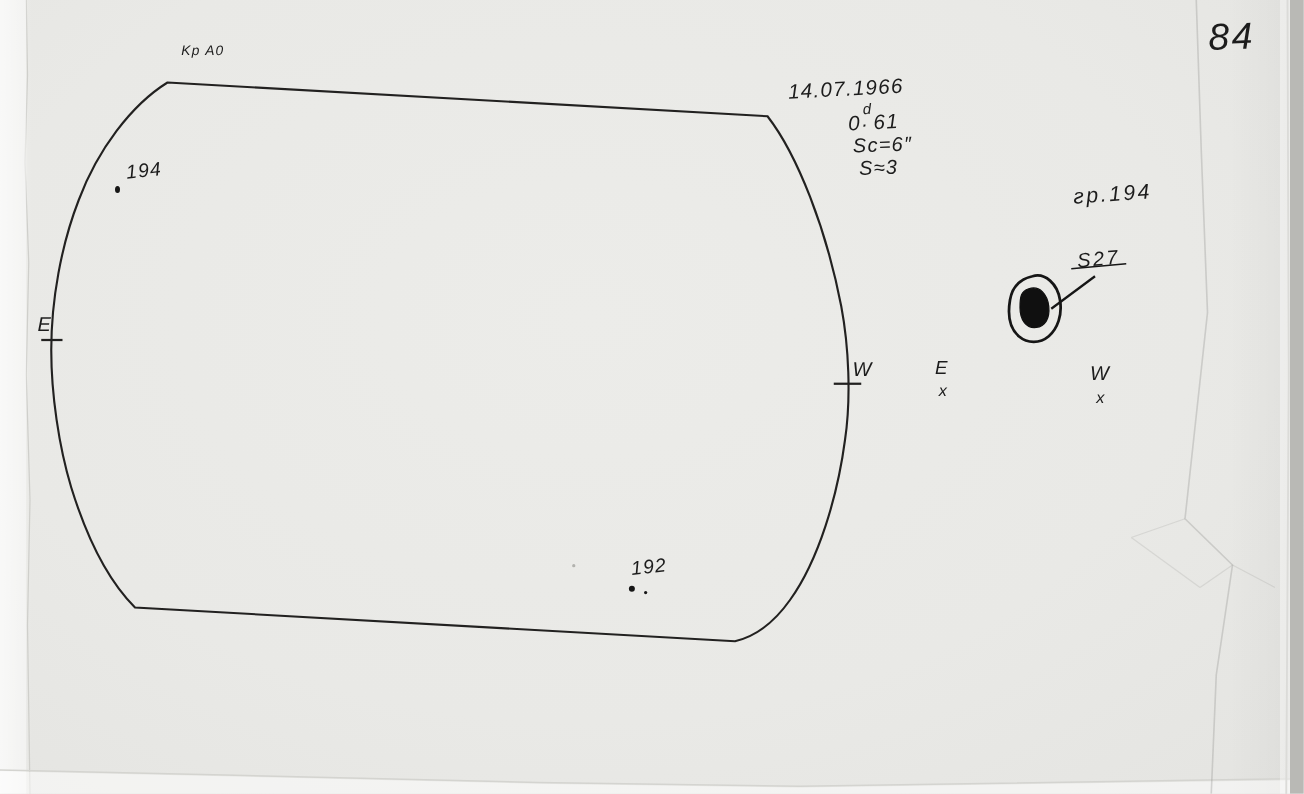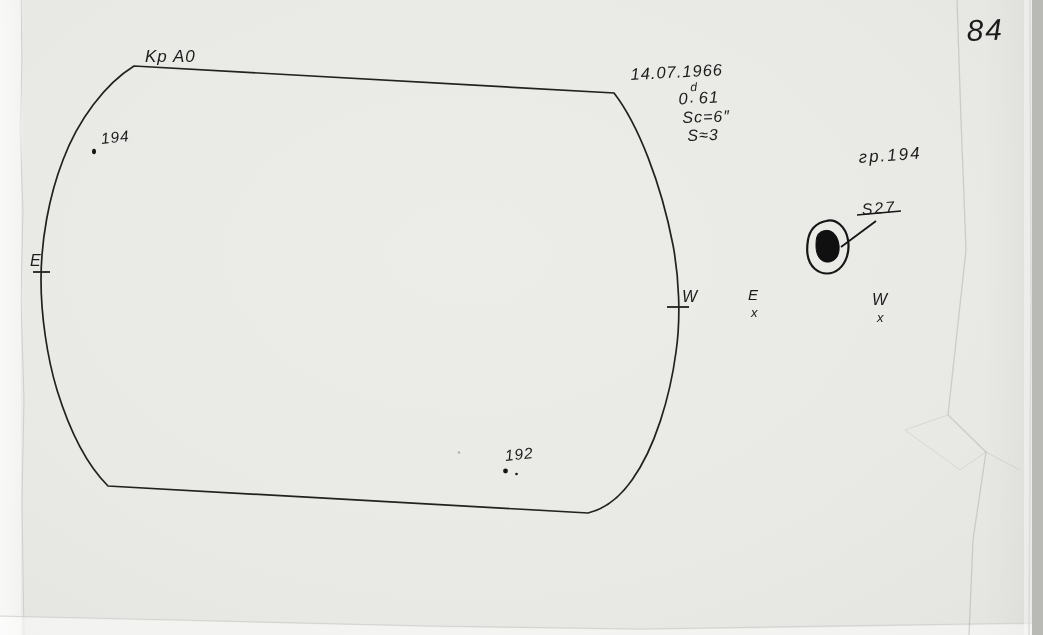--- a/index.html
+++ b/index.html
@@ -69,21 +69,21 @@
              C810,228 817,223 826,221 Z" fill="none" stroke="#161616" stroke-width="2.2"></path>
     <path d="M823,231
              C832,228 838,236 839,245
              C840,255 836,261 829,262
              C821,263 816,256 816,246
              C816,237 817,233 823,231 Z" fill="#101010" stroke="#101010"></path>
     <line x1="841" y1="247" x2="876" y2="221" stroke="#161616" stroke-width="1.8"></line>
     <line x1="857" y1="215" x2="901" y2="211" stroke="#161616" stroke-width="1.3"></line>
   </svg>
 
-  <div class="label" style="left:145px;top:47px;font-size:17px;">Kp A0</div>
+  <div class="label" style="left:145px;top:35px;font-size:11px;">Kp A0</div>
 
   <div class="label hand" style="left:966px;top:14px;font-size:30px;transform:rotate(-2deg);">84</div>
 
   <div class="label" style="left:630px;top:65px;font-size:16.5px;transform:rotate(-3deg);">14.07.1966</div>
 
   <div class="label" style="left:678px;top:88px;font-size:16.5px;transform:rotate(-3deg);"><span>0</span><span class="supdot"><span class="dot">.</span><span class="sup">d</span></span><span>61</span></div>
 
   <div class="label" style="left:682px;top:109px;font-size:16px;transform:rotate(-2deg);">Sc=6″</div>
 
   <div class="label" style="left:687px;top:127px;font-size:16px;transform:rotate(-2deg);">S≈3</div>

